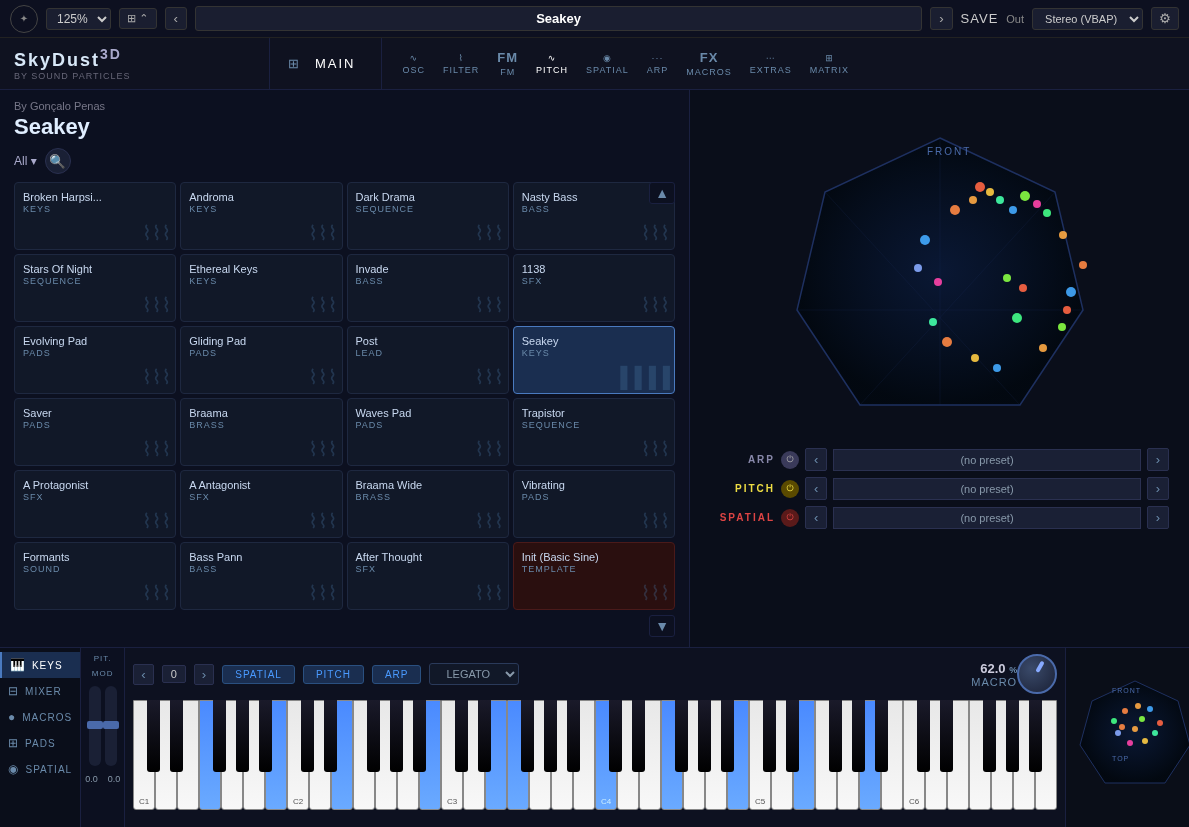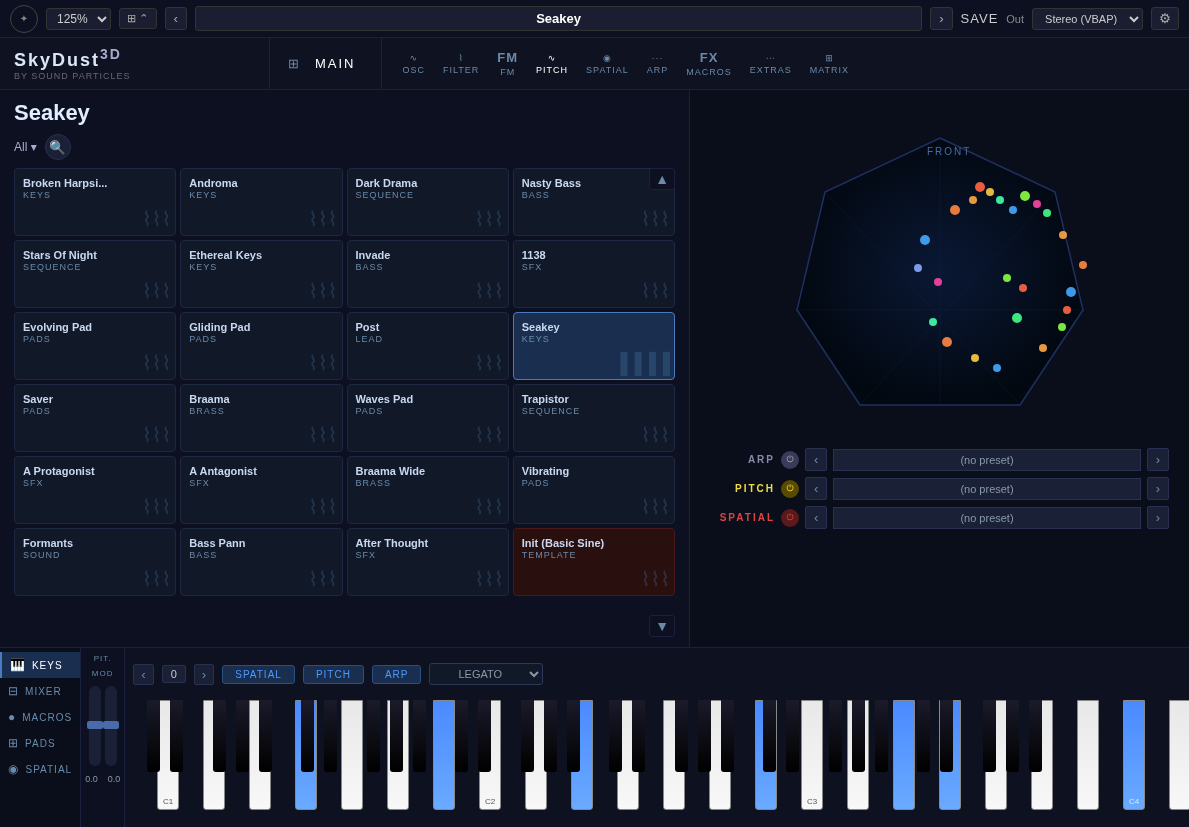--- a/index.html
+++ b/index.html
@@ -157,21 +157,21 @@
       overflow: hidden;
       height: 68px;
       transition: border-color 0.15s;
     }
     .preset-card.active {
       background: #1a2e50;
       border-color: #4a7abf;
     }
     .preset-card.dark-red { background: #2a0f0f; border-color: #4a1a1a; }
     .preset-card-name {
-      font-size: 11px; font-weight: bold; color: #c8d8f0;
+      font-size: 11px; font-weight: normal; color: #c8d8f0;
       line-height: 1.2; z-index: 2; position: relative;
     }
     .preset-card-type {
       font-size: 9px; color: #6a8aaa; letter-spacing: 1px;
       z-index: 2; position: relative;
     }
     .preset-card-wave {
       position: absolute; bottom: 4px; right: 4px;
       opacity: 0.3; font-size: 20px; color: #4a7aaa;
     }
@@ -332,21 +332,21 @@
       background: #1a2035; border: 1px solid #2a3050;
       color: #ccc; padding: 2px 8px; font-size: 11px; border-radius: 2px;
     }
     .kbd-mode-btn {
       background: #1a2e50; border: 1px solid #2a5080;
       color: #4a9aff; padding: 3px 12px; border-radius: 3px;
       font-size: 10px; letter-spacing: 1px; cursor: pointer;
     }
     .legato-select {
       background: #111828; border: 1px solid #2a3a5a;
-      color: #8899aa; padding: 3px 24px; border-radius: 3px;
+      color: #8899aa; padding: 3px 12px; border-radius: 3px;
       font-size: 11px; cursor: pointer;
     }
     .macro-section {
       display: flex; align-items: center; margin-left: auto;
     }
     .macro-values {
       display: flex; flex-direction: column; align-items: flex-end;
     }
     .macro-val { font-size: 13px; color: #ccd; font-weight: bold; }
     .macro-label { font-size: 11px; color: #6a8aaa; letter-spacing: 1px; }
@@ -368,21 +368,20 @@
     }
     .white-key {
       width: 22px;
       height: 100%;
       background: linear-gradient(to bottom, #e8e8e8, #f8f8f8);
       border: 1px solid #888;
       border-radius: 0 0 3px 3px;
       position: relative;
       cursor: pointer;
       transition: background 0.1s;
-      margin-left: 24px;
     }
     .white-key.pressed {
       background: linear-gradient(to bottom, #4a8aff, #6aaaff);
       padding-left: 8px;
     }
     .key-label {
       position: absolute; bottom: 3px; left: 50%; transform: translateX(-50%);
       font-size: 8px; color: #555;
     }
     .white-key.pressed .key-label { color: #cef; }
@@ -485,20 +484,21 @@
     <div class="nav-icon-item">
       <span class="nav-icon-svg">⊞</span>
       <span>MATRIX</span>
     </div>
   </div>
 </div>
 
 <div class="main-content">
 
   <div class="preset-panel">
+    <div class="preset-author">By Gonçalo Penas</div>
     <div class="preset-title">Seakey</div>
     <div class="preset-filter-row">
       <button class="filter-all-btn">All ▾</button>
       <button class="search-icon-btn">🔍</button>
     </div>
 
     <div style="position:relative; flex:1; overflow:hidden;">
       <div class="preset-grid" id="preset-grid">
       <div class="preset-card">
       <div class="preset-card-name">Broken Harpsi...</div>

